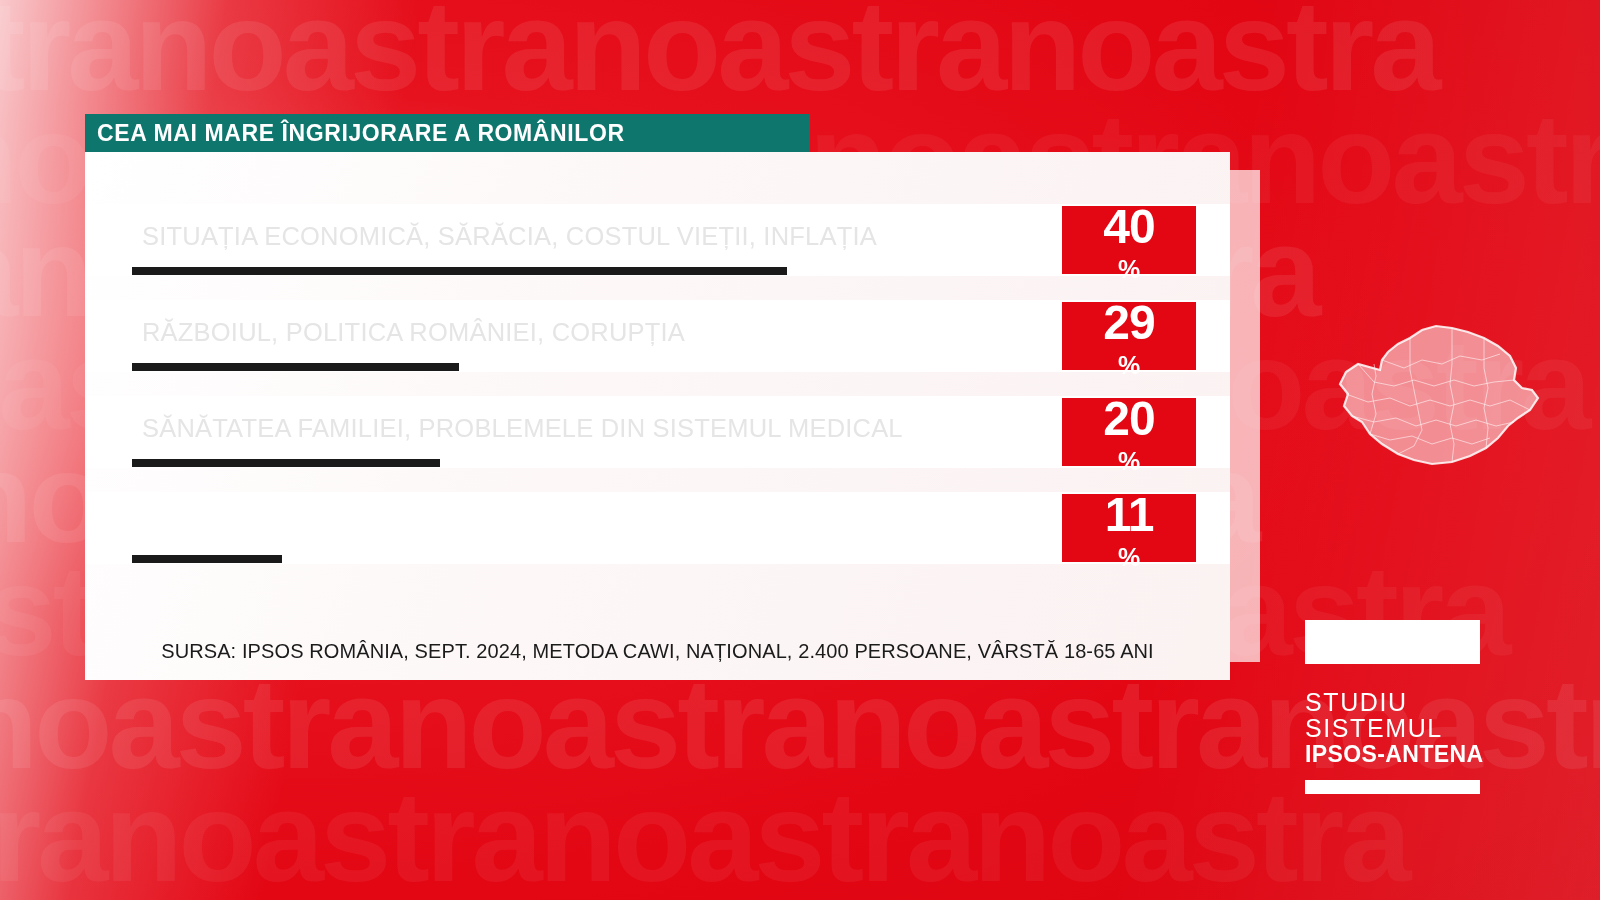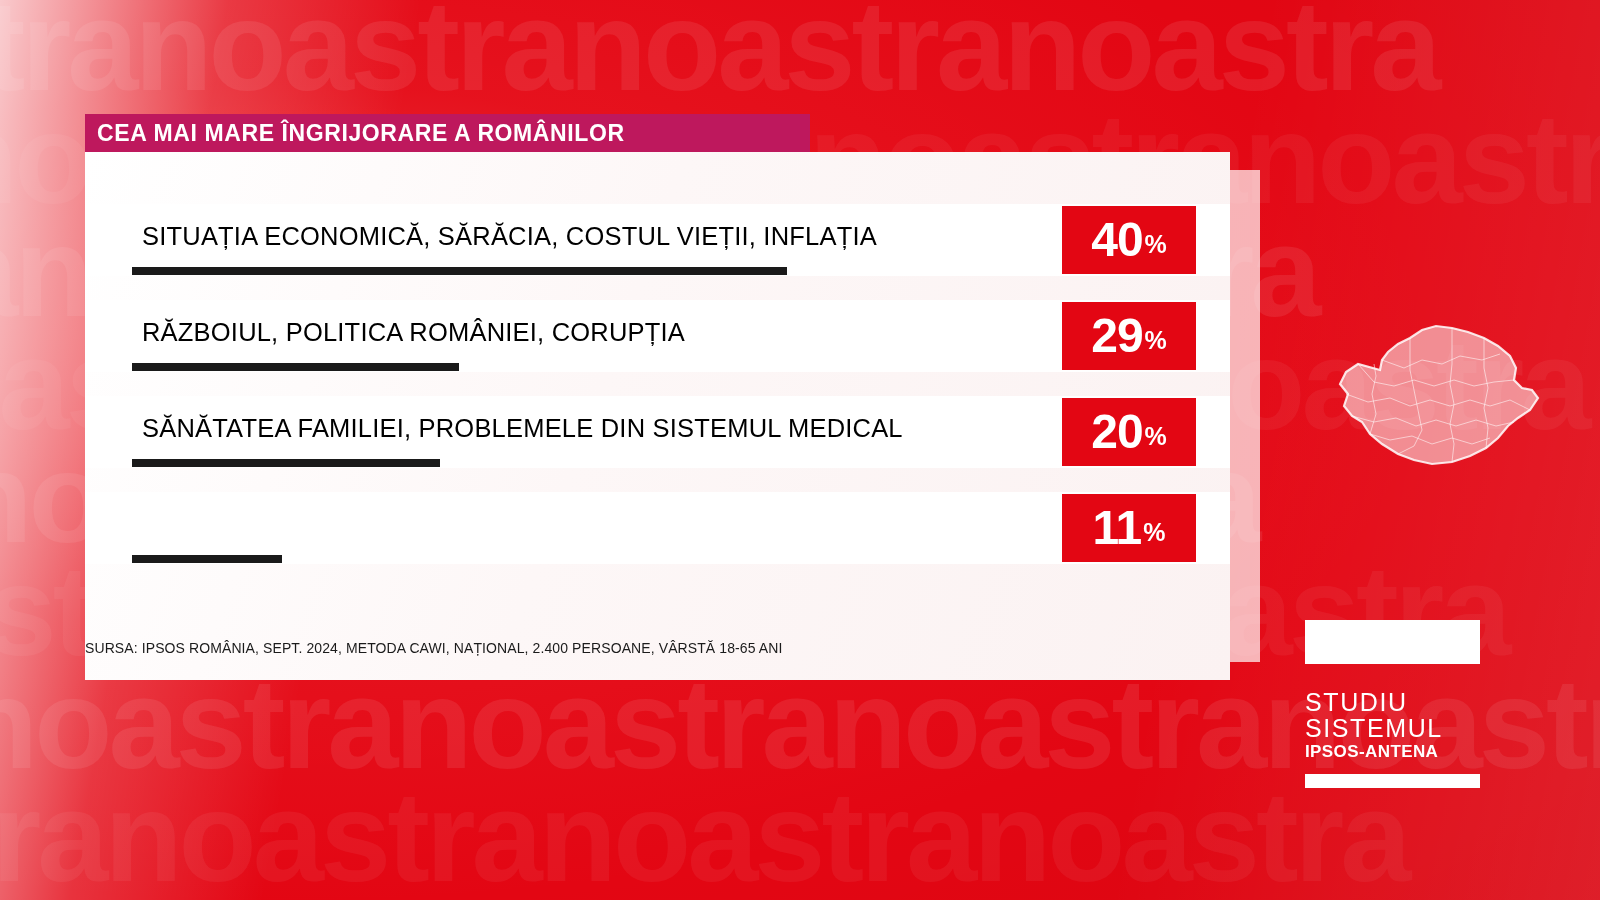--- a/index.html
+++ b/index.html
@@ -89,21 +89,21 @@
     width: 1145px;
     height: 528px;
     background: linear-gradient(110deg,#ffffff 0%,#fdf7f7 45%,#fbf2f2 100%);
   }
   .card-header {
     position: absolute;
     left: 85px;
     top: 114px;
     width: 725px;
     height: 39px;
-    background: #be185d;
+    background: #0f766e;
     display: flex;
     align-items: center;
     padding-left: 12px;
   }
   .card-header-title {
     color: #ffffff;
     font-size: 23px;
     font-weight: 700;
     letter-spacing: 0.6px;
     white-space: nowrap;
@@ -127,21 +127,21 @@
     width: 1145px;
     height: 72px;
     background: #ffffff;
   }
   .row-label {
     position: absolute;
     left: 57px;
     top: 26px;
     font-size: 25.5px;
     font-weight: 400;
-    color: #000000;
+    color: #e5e5e5;
     letter-spacing: 0.2px;
     white-space: nowrap;
   }
   .row-bar {
     position: absolute;
     left: 47px;
     top: 71px;
     height: 8px;
     background: #1a1a1a;
   }
@@ -149,20 +149,21 @@
     position: absolute;
     top: 10px;
     left: 977px;
     width: 134px;
     height: 68px;
     background: #e30613;
     display: flex;
     align-items: center;
     justify-content: center;
     gap: 2px;
+    flex-direction: column;
   }
   .badge-value {
     color: #ffffff;
     font-size: 48px;
     font-weight: 700;
     line-height: 1;
     letter-spacing: -1px;
   }
   .badge-pct {
     color: #ffffff;
@@ -172,22 +173,22 @@
     position: relative;
     top: 4px;
   }
 
   
   .source-note {
     position: absolute;
     left: 85px;
     top: 640px;
     width: 1145px;
-    text-align: left;
-    font-size: 14px;
+    text-align: center;
+    font-size: 20px;
     color: #1b1b1b;
     letter-spacing: 0.1px;
     white-space: nowrap;
   }
 
   
   .map-wrap {
     position: absolute;
     left: 1318px;
     top: 298px;
@@ -213,21 +214,21 @@
     margin-top: 26px;
     color: #ffffff;
     line-height: 1.02;
   }
   .logo-line1, .logo-line2 {
     font-size: 25px;
     font-weight: 300;
     letter-spacing: 1.6px;
   }
   .logo-line3 {
-    font-size: 17px;
+    font-size: 23px;
     font-weight: 700;
     letter-spacing: 0.4px;
     margin-top: 2px;
   }
   .logo-underbar {
     margin-top: 14px;
     width: 175px;
     height: 14px;
     background: #ffffff;
   }

